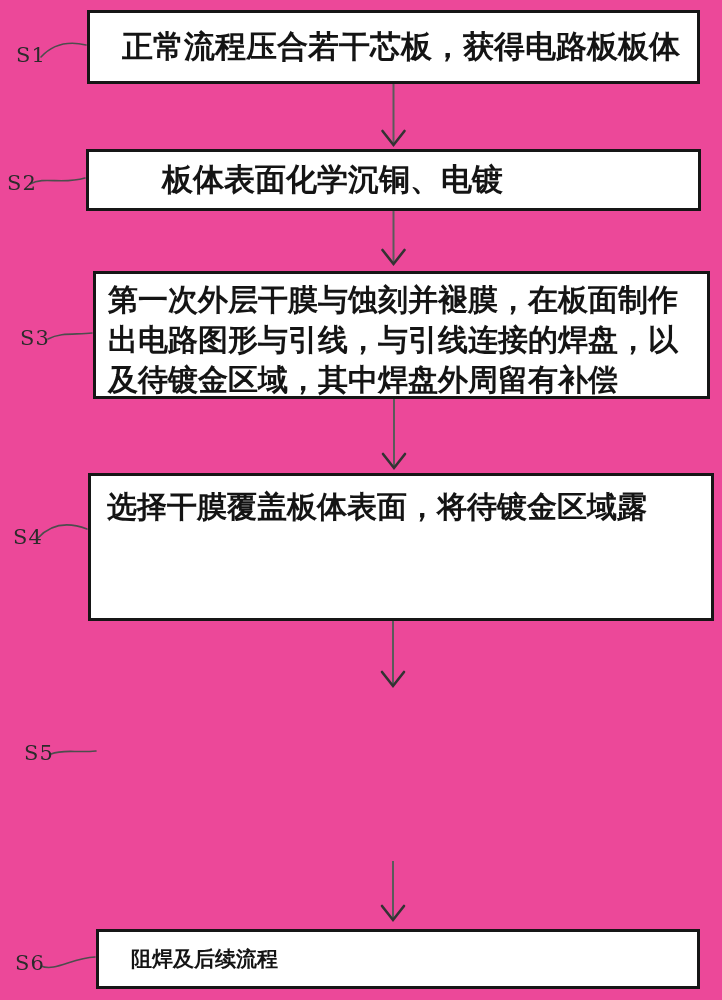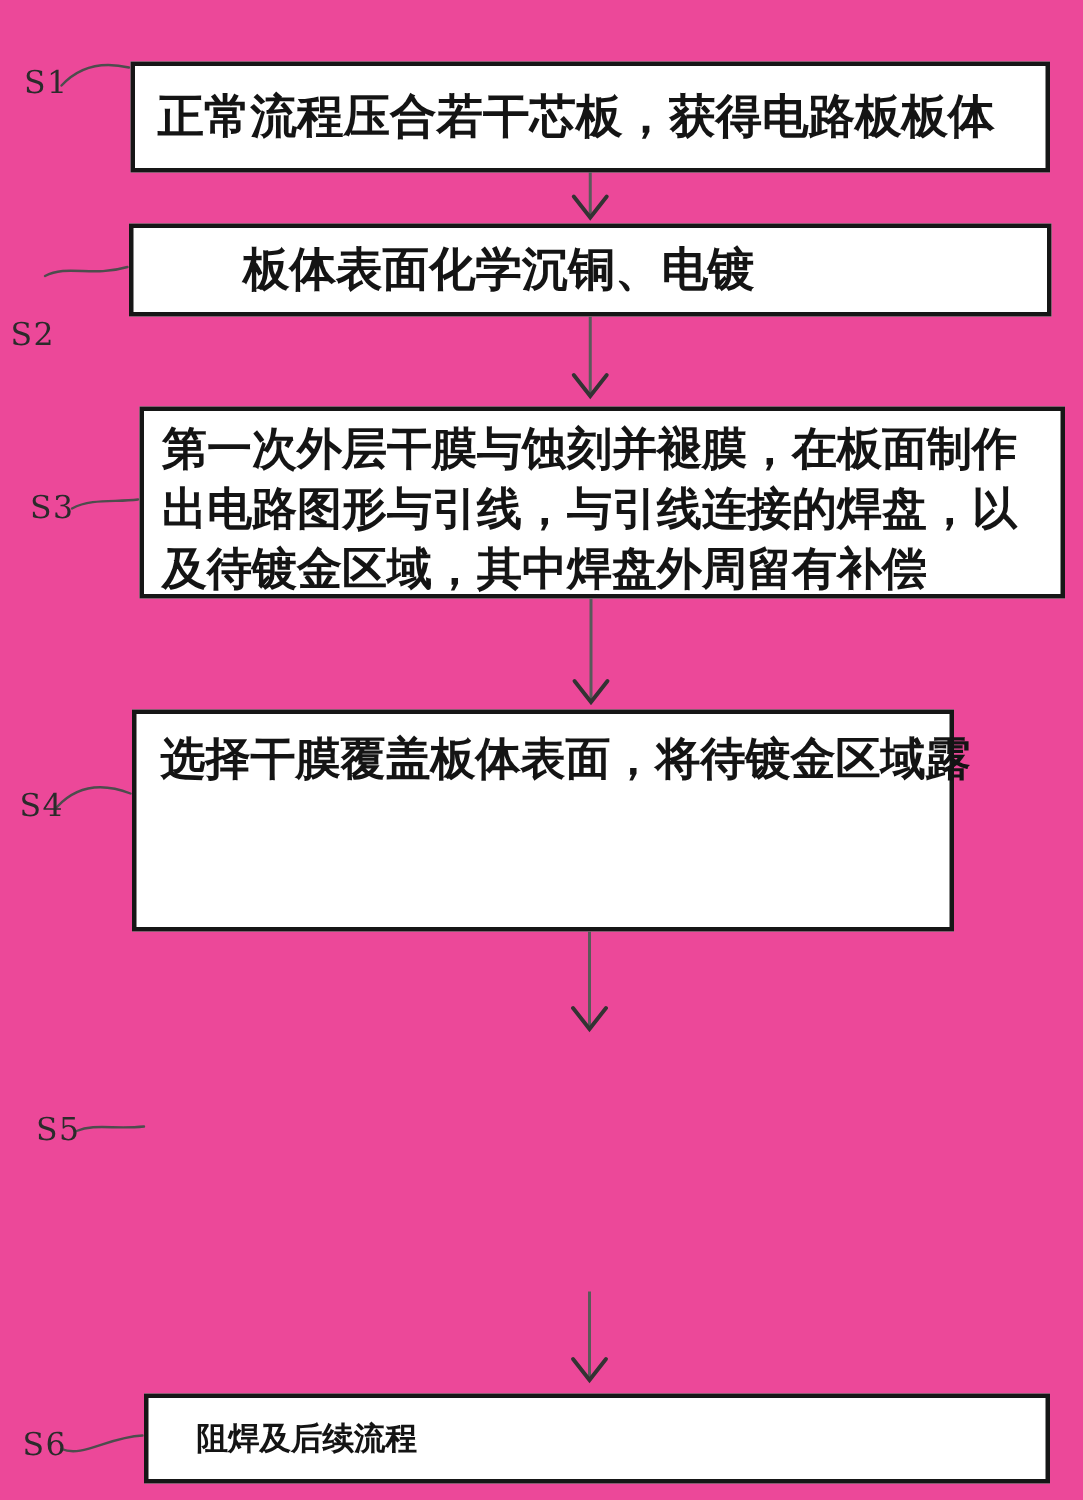--- a/index.html
+++ b/index.html
@@ -25,36 +25,36 @@
   }
   .flow-box .line {
     white-space: nowrap;
   }
   
   .vcenter {
     display: flex;
     flex-direction: column;
     justify-content: center;
   }
-  .box-s1 { left: 87px;  top: 10px;  width: 613px; height: 74px;  padding-left: 15px; font-size: 31px; margin-top: 31px; }
+  .box-s1 { left: 87px;  top: 10px;  width: 613px; height: 74px;  padding-left: 32px; font-size: 31px; }
   .box-s2 { left: 86px;  top: 149px; width: 615px; height: 62px;  padding-left: 73px; font-size: 31px; }
   .box-s3 { left: 93px;  top: 271px; width: 617px; height: 128px; padding: 6px 4px 0 12px; font-size: 30px; line-height: 40px; }
-  .box-s4 { left: 88px;  top: 473px; width: 548px; height: 148px; padding: 9px 4px 4px 16px; font-size: 30px; line-height: 44px; }
+  .box-s4 { left: 88px;  top: 473px; width: 626px; height: 148px; padding: 9px 4px 4px 16px; font-size: 30px; line-height: 44px; }
   .box-s5 { left: 97px;  top: 689px; width: 606px; height: 172px; padding: 8px 4px 0 13px; font-size: 30px; line-height: 39px; }
   .box-s6 { left: 96px;  top: 929px; width: 604px; height: 60px;  padding-left: 32px; font-size: 21px; }
 
   .step-label {
     position: absolute;
     font-family: "DejaVu Serif", "Liberation Serif", serif;
     font-size: 21px;
     color: #2b2b2b;
     letter-spacing: 1px;
   }
   .lbl-s1 { left: 16px; top: 43px;  }
-  .lbl-s2 { left: 7px;  top: 171px; margin-top: 40px; }
+  .lbl-s2 { left: 7px;  top: 171px; }
   .lbl-s3 { left: 20px; top: 326px; }
   .lbl-s4 { left: 13px; top: 525px; }
   .lbl-s5 { left: 24px; top: 741px; }
   .lbl-s6 { left: 15px; top: 951px; }
 
   .overlay-svg {
     position: absolute;
     left: 0;
     top: 0;
     pointer-events: none;

